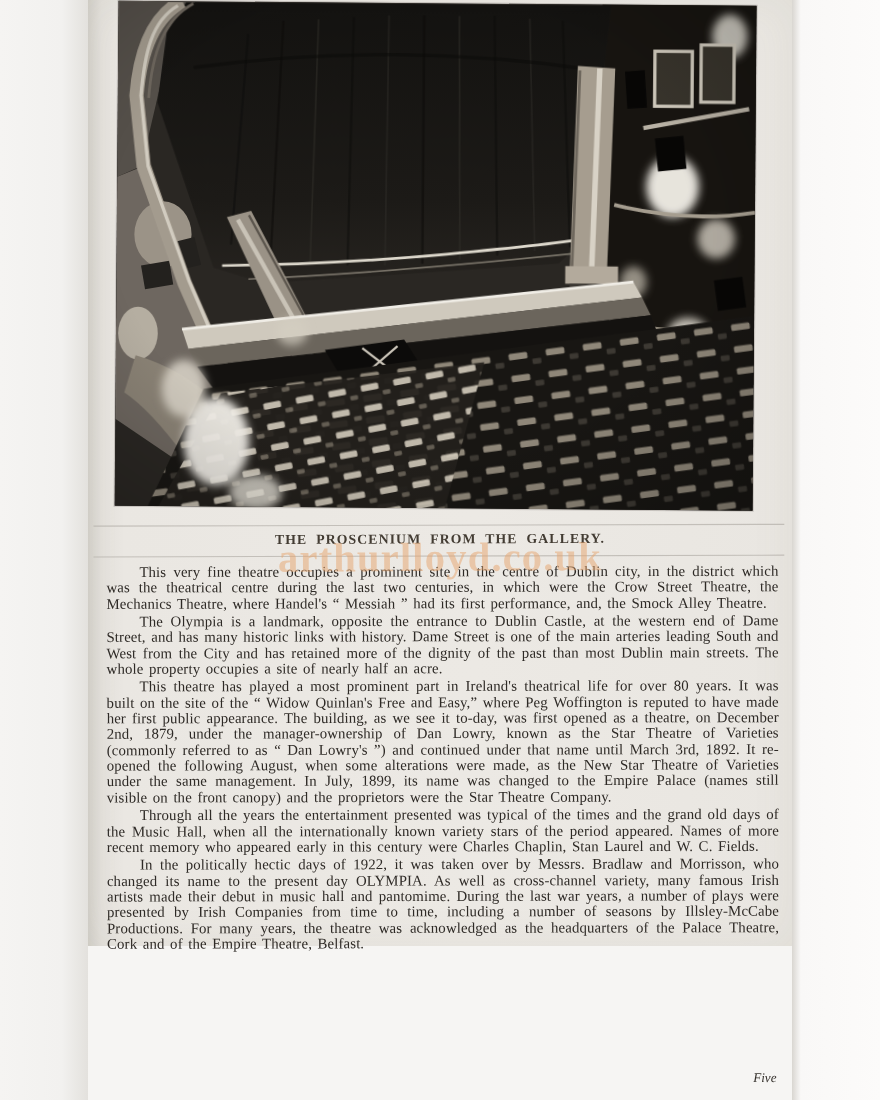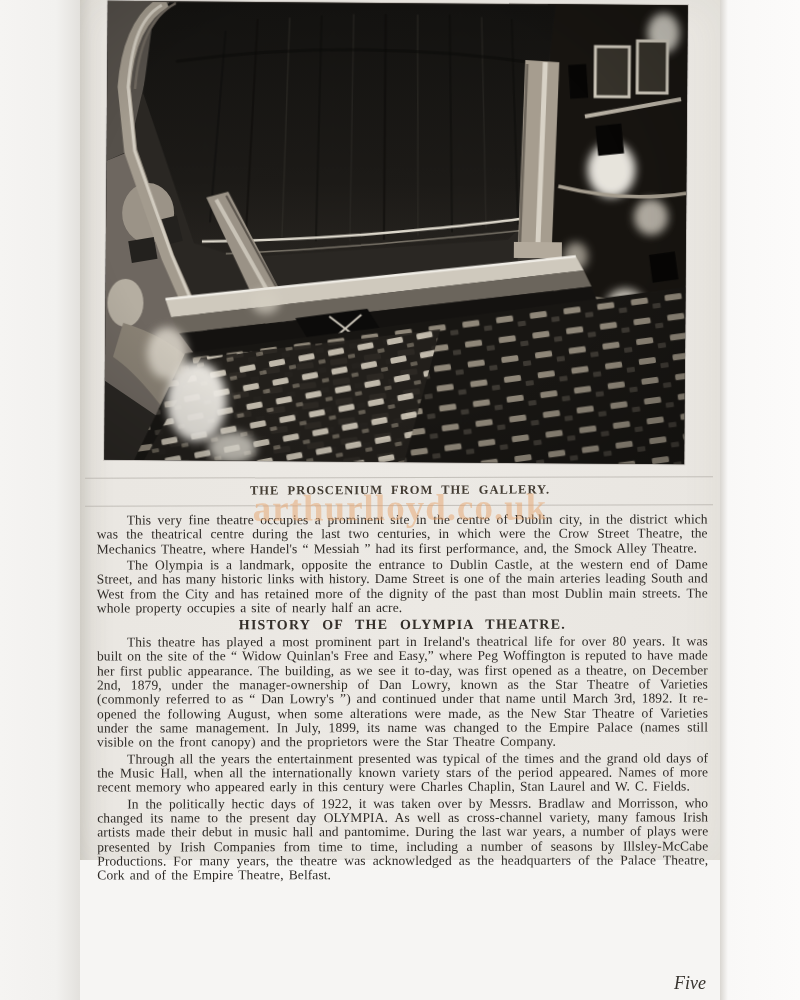--- a/index.html
+++ b/index.html
@@ -53,21 +53,21 @@
     margin:2px 0 2px;font-size:14px;line-height:15.5px;font-weight:bold;
     text-align:center;letter-spacing:1.2px;word-spacing:7px;color:#332e29;
   }
   .content p{
     margin:0 0 2px;font-size:13.5px;line-height:14.35px;
     text-align:justify;text-indent:30px;
     letter-spacing:0.1px;word-spacing:1.6px;
   }
   .page-number{
     position:absolute;top:973px;right:14px;
-    font-size:18px;font-style:italic;color:#36322d;
+    font-size:12px;font-style:italic;color:#36322d;
   }
 </style>
 </head>
 <body>
 
 <div class="scan-strip-left"></div>
 <div class="scan-strip-right"></div>
 
 <div class="page">
 
@@ -193,21 +193,20 @@
 
   <div class="caption">THE PROSCENIUM FROM THE GALLERY.</div>
 
   <div class="watermark">arthurlloyd.co.uk</div>
 
   <div class="rule rule-mid"></div>
 
   <div class="content">
     <p>This very fine theatre occupies a prominent site in the centre of Dublin city, in the district which was the theatrical centre during the last two centuries, in which were the Crow Street Theatre, the Mechanics Theatre, where Handel's “ Messiah ” had its first performance, and, the Smock Alley Theatre.</p>
     <p>The Olympia is a landmark, opposite the entrance to Dublin Castle, at the western end of Dame Street, and has many historic links with history.  Dame Street is one of the main arteries leading South and West from the City and has retained more of the dignity of the past than most Dublin main streets.  The whole property occupies a site of nearly half an acre.</p>
-    <h2>HISTORY OF THE OLYMPIA THEATRE.</h2>
     <p>This theatre has played a most prominent part in Ireland's theatrical life for over 80 years.  It was built on the site of the “ Widow Quinlan's Free and Easy,” where Peg Woffington is reputed to have made her first public appearance.  The building, as we see it to-day, was first opened as a theatre, on December 2nd, 1879, under the manager-ownership of Dan Lowry, known as the Star Theatre of Varieties (commonly referred to as “ Dan Lowry's ”) and continued under that name until March 3rd, 1892.  It re-opened the following August, when some alterations were made, as the New Star Theatre of Varieties under the same management.  In July, 1899, its name was changed to the Empire Palace (names still visible on the front canopy) and the proprietors were the Star Theatre Company.</p>
     <p>Through all the years the entertainment presented was typical of the times and the grand old days of the Music Hall, when all the internationally known variety stars of the period appeared.  Names of more recent memory who appeared early in this century were Charles Chaplin, Stan Laurel and W. C. Fields.</p>
     <p>In the politically hectic days of 1922, it was taken over by Messrs. Bradlaw and Morrisson, who changed its name to the present day OLYMPIA.  As well as cross-channel variety, many famous Irish artists made their debut in music hall and pantomime.  During the last war years, a number of plays were presented by Irish Companies from time to time, including a number of seasons by Illsley-McCabe Productions.  For many years, the theatre was acknowledged as the headquarters of the Palace Theatre, Cork and of the Empire Theatre, Belfast.</p>
   </div>
 
   <div class="page-number">Five</div>
 
 </div>
 
 </body></html>

